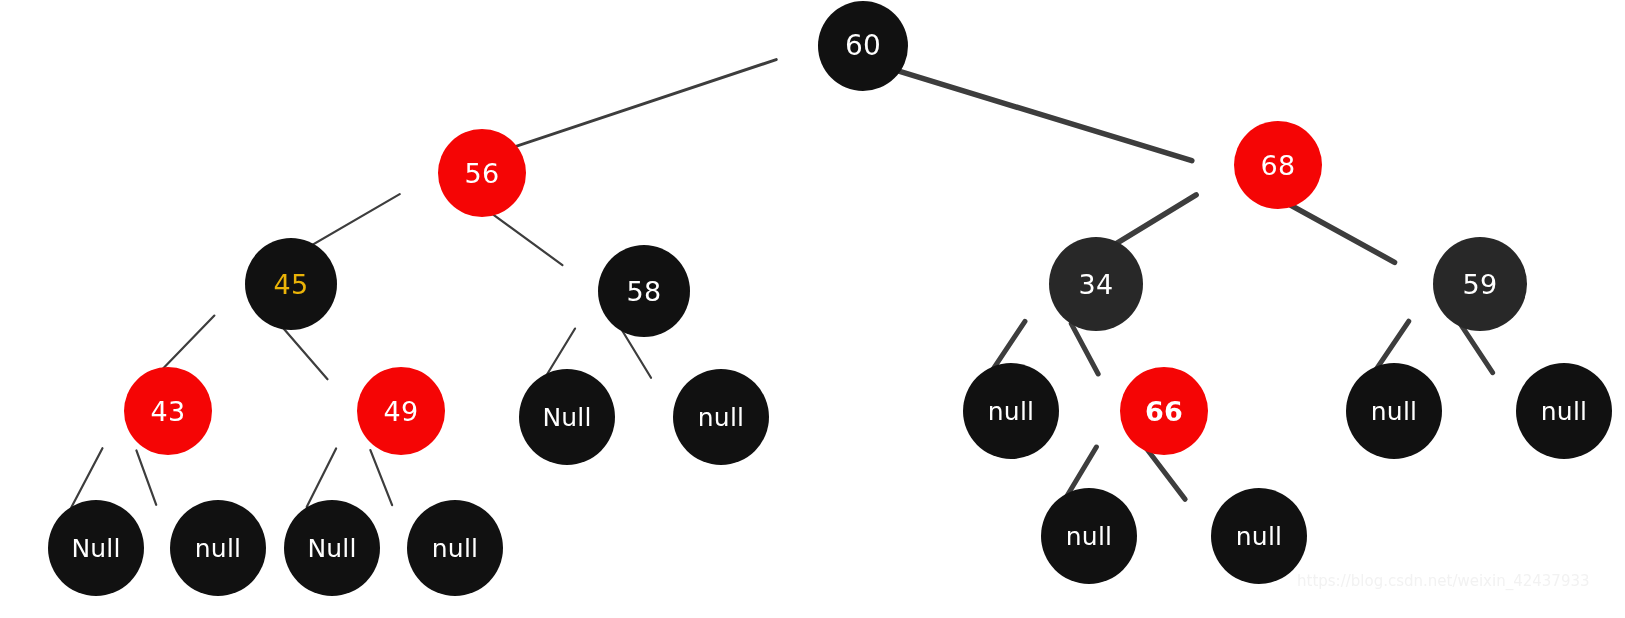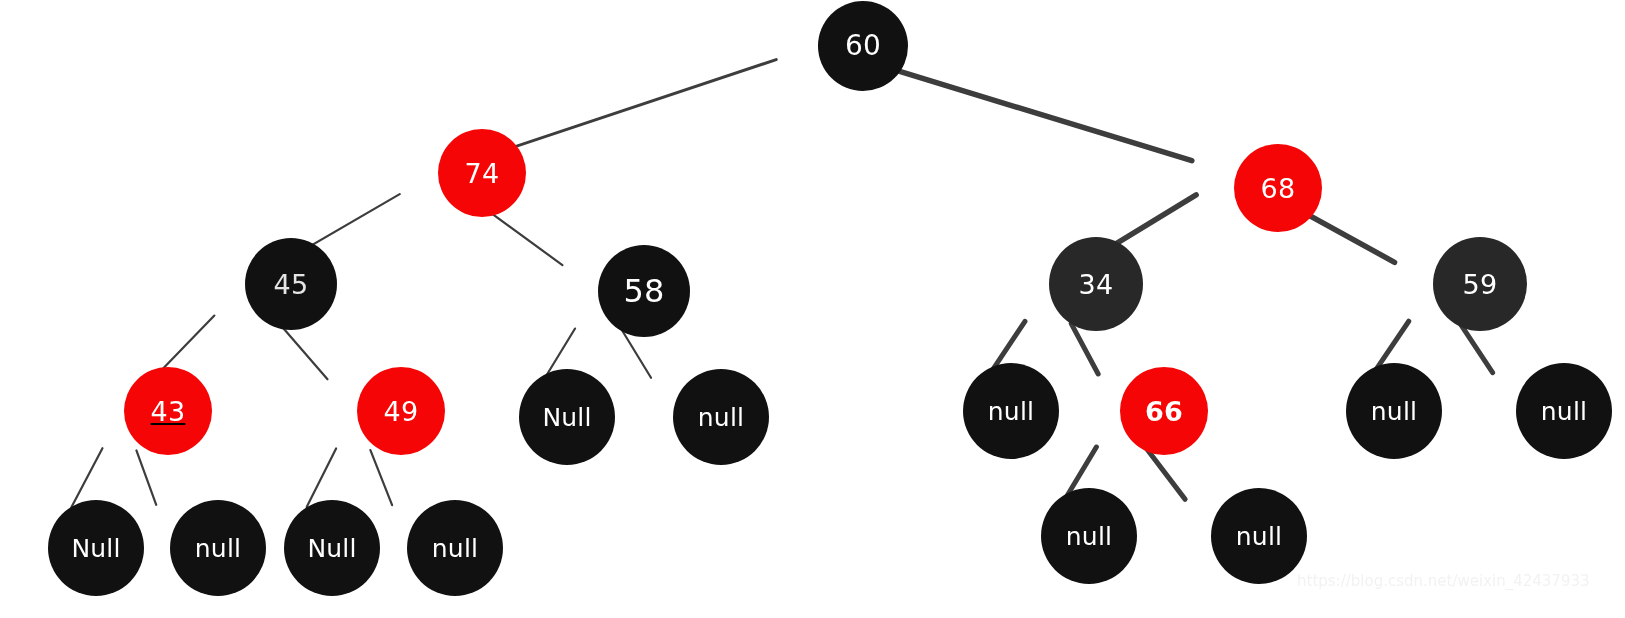--- a/index.html
+++ b/index.html
@@ -80,38 +80,38 @@
       <line x1="336.107587583402" y1="448.51102175469464" x2="306.6916897896073" y2="506.9164999829535" stroke="#3d3d3d" stroke-width="2.2" stroke-linecap="round"></line>
       <line x1="370.4015112344627" y1="450.07420442817386" x2="392.13167817177896" y2="505.20444276914293" stroke="#3d3d3d" stroke-width="2.2" stroke-linecap="round"></line>
       <line x1="1096.3911782720438" y1="447.01470287992686" x2="1066.6668047496662" y2="496.55532541722295" stroke="#3d3d3d" stroke-width="5" stroke-linecap="round"></line>
       <line x1="1143.4134972364095" y1="444.4388121531703" x2="1185.1661696934564" y2="499.3765390703373" stroke="#3d3d3d" stroke-width="5" stroke-linecap="round"></line>
     </svg>
   <div id="node-layer">
       <div class="tree-node" style="left: 772px; top: 1px; width: 90px; height: 90px; background: rgb(17, 17, 17);">
         <span class="node-label" style="font-size: 28px; color: rgb(255, 255, 255);">60</span>
       </div>
       <div class="tree-node" style="left: 392px; top: 129px; width: 88px; height: 88px; background: rgb(245, 5, 5);">
-        <span class="node-label" style="font-size: 27px; color: rgb(255, 255, 255);">74</span>
+        <span class="node-label" style="font-size: 27px; color: rgb(255, 255, 255);">56</span>
       </div>
-      <div class="tree-node" style="left: 1188px; top: 144px; width: 88px; height: 88px; background: rgb(245, 5, 5);">
+      <div class="tree-node" style="left: 1188px; top: 121px; width: 88px; height: 88px; background: rgb(245, 5, 5);">
         <span class="node-label" style="font-size: 27px; color: rgb(255, 255, 255);">68</span>
       </div>
       <div class="tree-node" style="left: 199px; top: 238px; width: 92px; height: 92px; background: rgb(17, 17, 17);">
-        <span class="node-label" style="font-size: 27px; color: #e5e5e5;">45</span>
+        <span class="node-label" style="font-size: 27px; color: #eab308;">45</span>
       </div>
       <div class="tree-node" style="left: 552px; top: 245px; width: 92px; height: 92px; background: rgb(17, 17, 17);">
-        <span class="node-label" style="font-size: 32px; color: rgb(255, 255, 255);">58</span>
+        <span class="node-label" style="font-size: 27px; color: rgb(255, 255, 255);">58</span>
       </div>
       <div class="tree-node" style="left: 1003px; top: 237px; width: 94px; height: 94px; background: rgb(40, 40, 40);">
         <span class="node-label" style="font-size: 27px; color: rgb(255, 255, 255);">34</span>
       </div>
       <div class="tree-node" style="left: 1387px; top: 237px; width: 94px; height: 94px; background: rgb(40, 40, 40);">
         <span class="node-label" style="font-size: 27px; color: rgb(255, 255, 255);">59</span>
       </div>
-      <div class="tree-node" style="left: 78px; top: 367px; width: 88px; height: 88px; background: rgb(245, 5, 5); text-decoration: underline;">
+      <div class="tree-node" style="left: 78px; top: 367px; width: 88px; height: 88px; background: rgb(245, 5, 5);">
         <span class="node-label" style="font-size: 27px; color: rgb(255, 255, 255);">43</span>
       </div>
       <div class="tree-node" style="left: 311px; top: 367px; width: 88px; height: 88px; background: rgb(245, 5, 5);">
         <span class="node-label" style="font-size: 27px; color: rgb(255, 255, 255);">49</span>
       </div>
       <div class="tree-node" style="left: 473px; top: 369px; width: 96px; height: 96px; background: rgb(17, 17, 17);">
         <span class="node-label" style="font-size: 25px; color: rgb(255, 255, 255);">Null</span>
       </div>
       <div class="tree-node" style="left: 627px; top: 369px; width: 96px; height: 96px; background: rgb(17, 17, 17);">
         <span class="node-label" style="font-size: 25px; color: rgb(255, 255, 255);">null</span>

